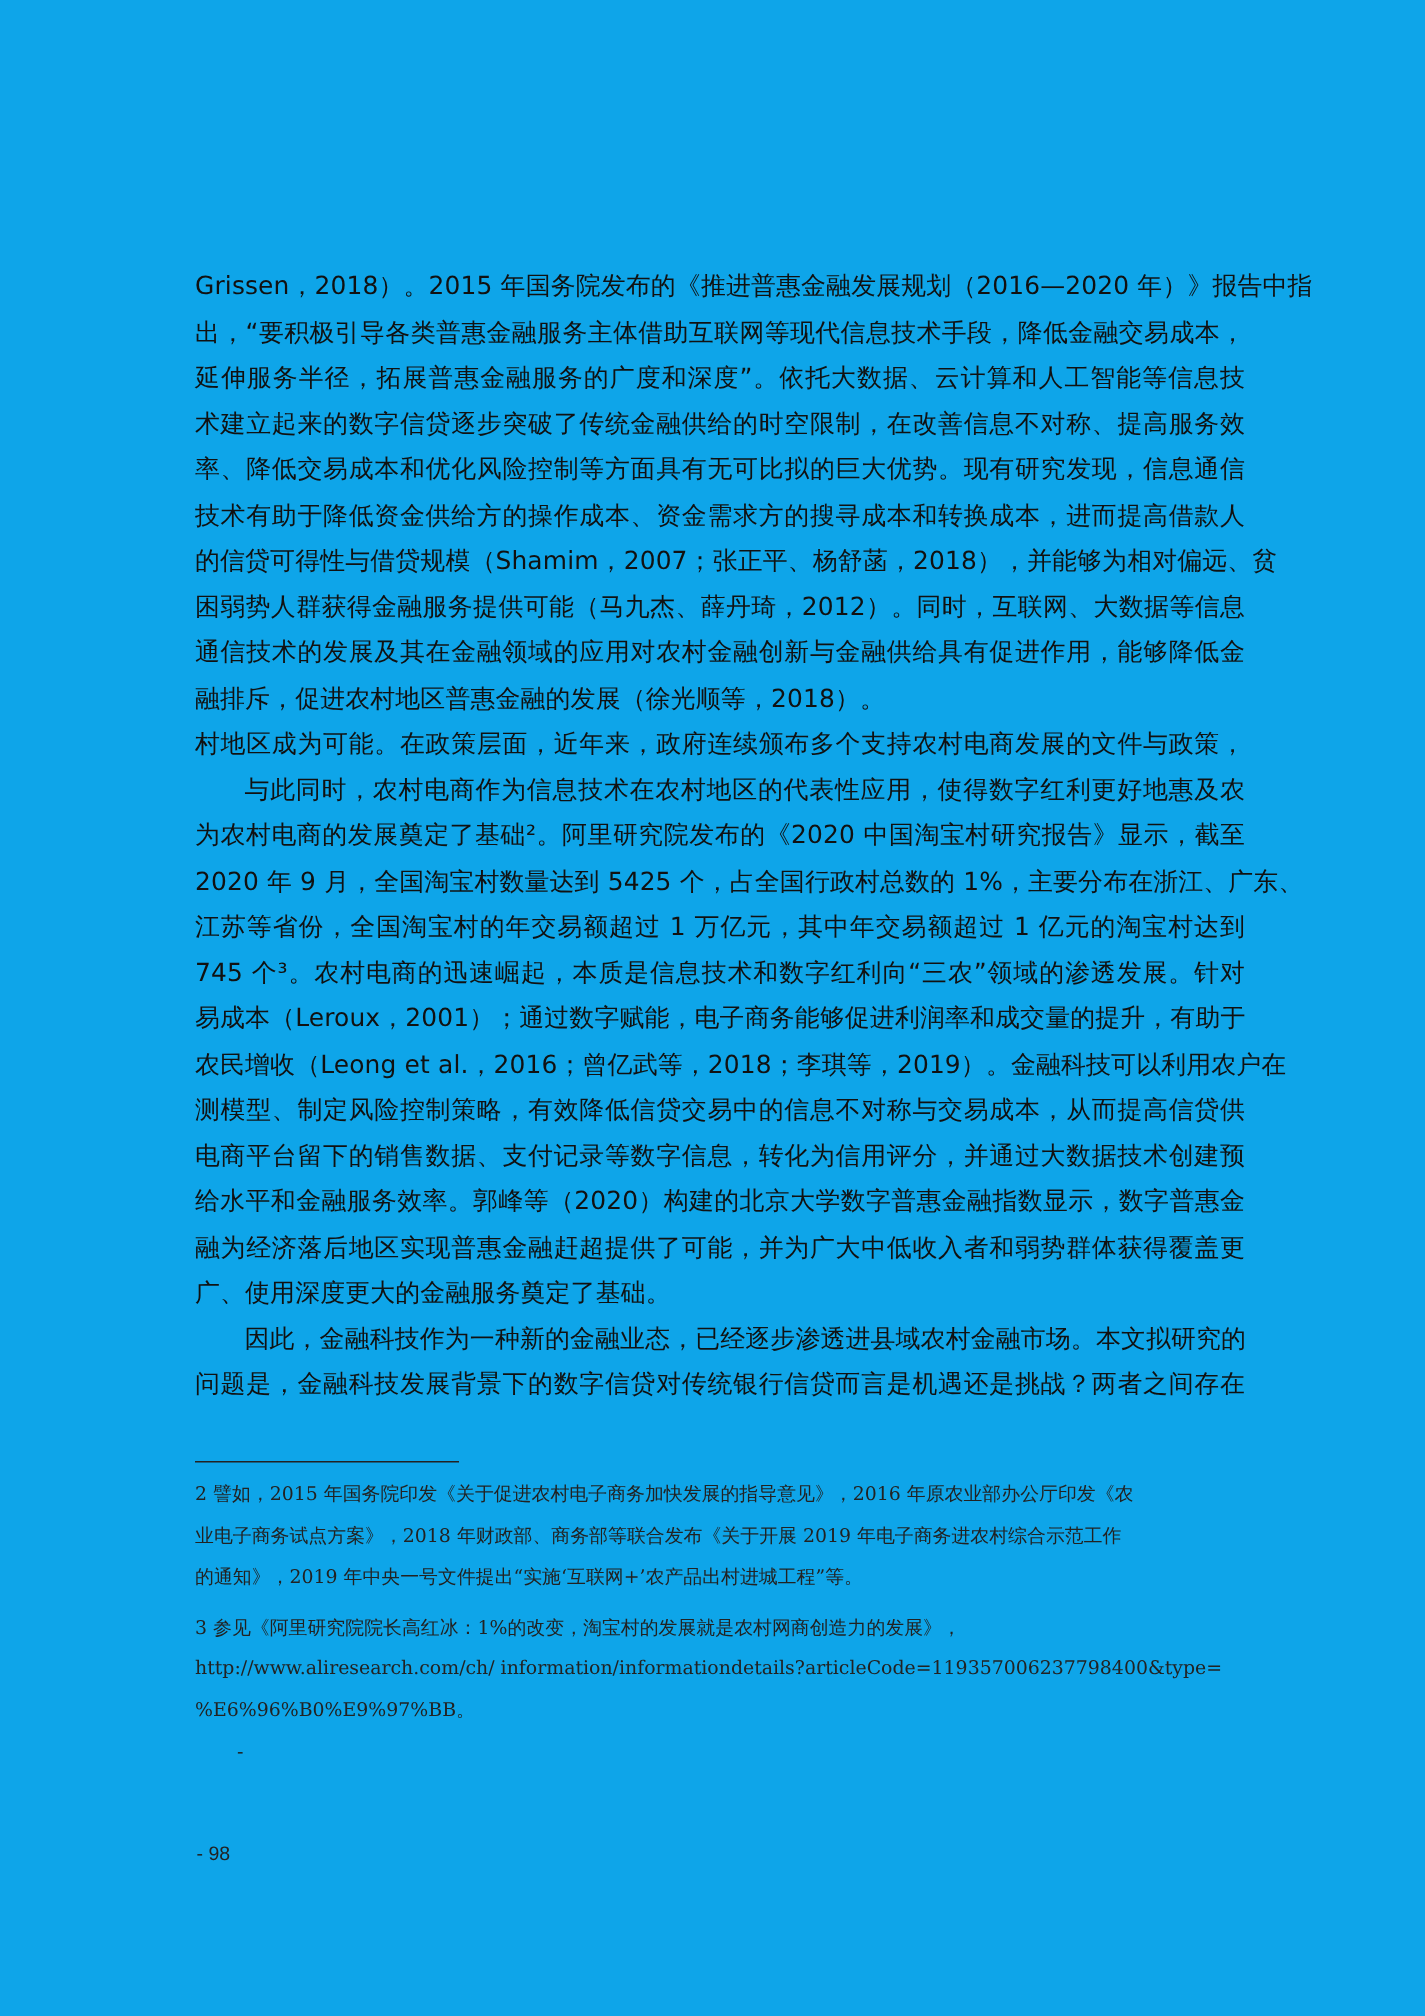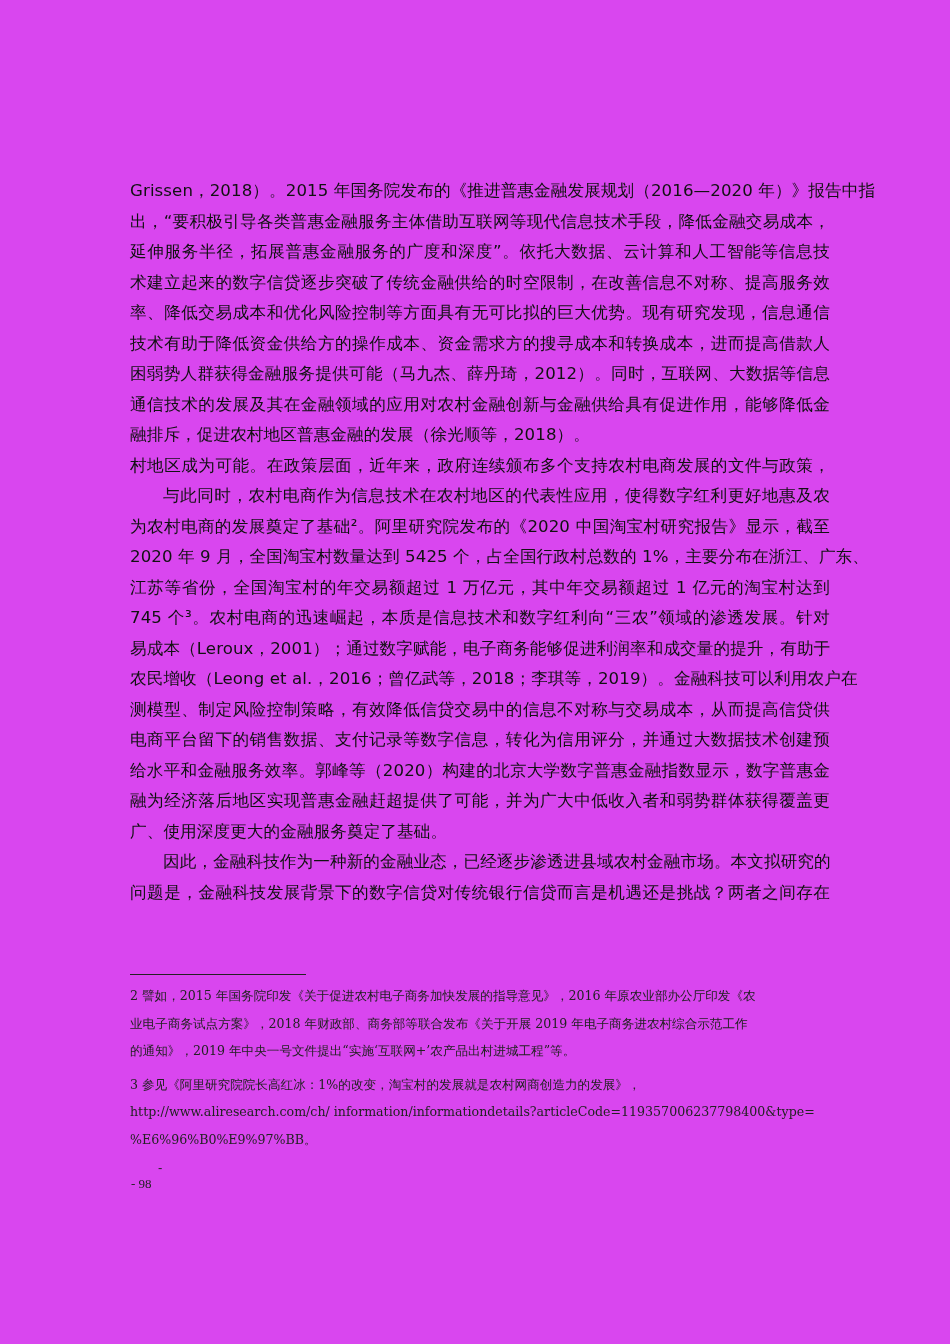--- a/index.html
+++ b/index.html
@@ -1,47 +1,48 @@
 <!DOCTYPE html>
 <html><head>
 <meta charset="utf-8">
 <style>
   html, body { margin: 0; padding: 0; background: #ffffff; }
   body { width: 950px; height: 1344px; position: relative; overflow: hidden;
          font-family: "DejaVu Sans", "Liberation Sans", sans-serif; color: #111; }
-  .page { position: absolute; left: 0; top: 0; width: 950px; height: 1344px; background: #d946ef; }
+  .page { position: absolute; left: 0; top: 0; width: 950px; height: 1344px; background: #0ea5e9; }
   .body-text { position: absolute; left: 130px; top: 176px; width: 700px; }
   .line { height: 30.5px; line-height: 30.5px; font-size: 16.6px; white-space: nowrap;
           letter-spacing: 0.1px; text-align: justify; text-align-last: justify; }
   .line.last { text-align-last: left; }
   .line.indent { padding-left: 33px; }
   .footnote-sep { position: absolute; left: 130px; top: 974px; width: 176px; height: 1px; background: #222; }
   .footnotes { position: absolute; left: 130px; top: 982px; width: 700px;
                font-family: "DejaVu Serif", "Liberation Serif", serif; font-size: 12.6px; color: #222; }
   .fn-line { height: 27.5px; line-height: 27.5px; white-space: nowrap; }
   .fn-gap { height: 6px; }
-  .page-num { position: absolute; left: 131px; top: 1176px; font-family: Liberation Serif, serif;
+  .page-num { position: absolute; left: 131px; top: 1228px; font-family: Liberation Sans, sans-serif;
               font-size: 13px; color: #222; }
   .page-dash { position: absolute; left: 158px; top: 1160px; font-family: "Liberation Sans", sans-serif;
                font-size: 13px; color: #222; }
 </style>
 </head>
 <body>
 
 <div class="page">
 
   <div class="body-text">
 
     <div>
       <div class="line">Grissen，2018）。2015 年国务院发布的《推进普惠金融发展规划（2016—2020 年）》报告中指</div>
       <div class="line">出，“要积极引导各类普惠金融服务主体借助互联网等现代信息技术手段，降低金融交易成本，</div>
       <div class="line">延伸服务半径，拓展普惠金融服务的广度和深度”。依托大数据、云计算和人工智能等信息技</div>
       <div class="line">术建立起来的数字信贷逐步突破了传统金融供给的时空限制，在改善信息不对称、提高服务效</div>
       <div class="line">率、降低交易成本和优化风险控制等方面具有无可比拟的巨大优势。现有研究发现，信息通信</div>
       <div class="line">技术有助于降低资金供给方的操作成本、资金需求方的搜寻成本和转换成本，进而提高借款人</div>
+      <div class="line">的信贷可得性与借贷规模（Shamim，2007；张正平、杨舒菡，2018），并能够为相对偏远、贫</div>
       <div class="line">困弱势人群获得金融服务提供可能（马九杰、薛丹琦，2012）。同时，互联网、大数据等信息</div>
       <div class="line">通信技术的发展及其在金融领域的应用对农村金融创新与金融供给具有促进作用，能够降低金</div>
       <div class="line last">融排斥，促进农村地区普惠金融的发展（徐光顺等，2018）。</div>
     </div>
 
     <div>
       <div class="line">村地区成为可能。在政策层面，近年来，政府连续颁布多个支持农村电商发展的文件与政策，</div>
       <div class="line indent">与此同时，农村电商作为信息技术在农村地区的代表性应用，使得数字红利更好地惠及农</div>
       <div class="line">为农村电商的发展奠定了基础²。阿里研究院发布的《2020 中国淘宝村研究报告》显示，截至</div>
       <div class="line">2020 年 9 月，全国淘宝村数量达到 5425 个，占全国行政村总数的 1%，主要分布在浙江、广东、</div>

